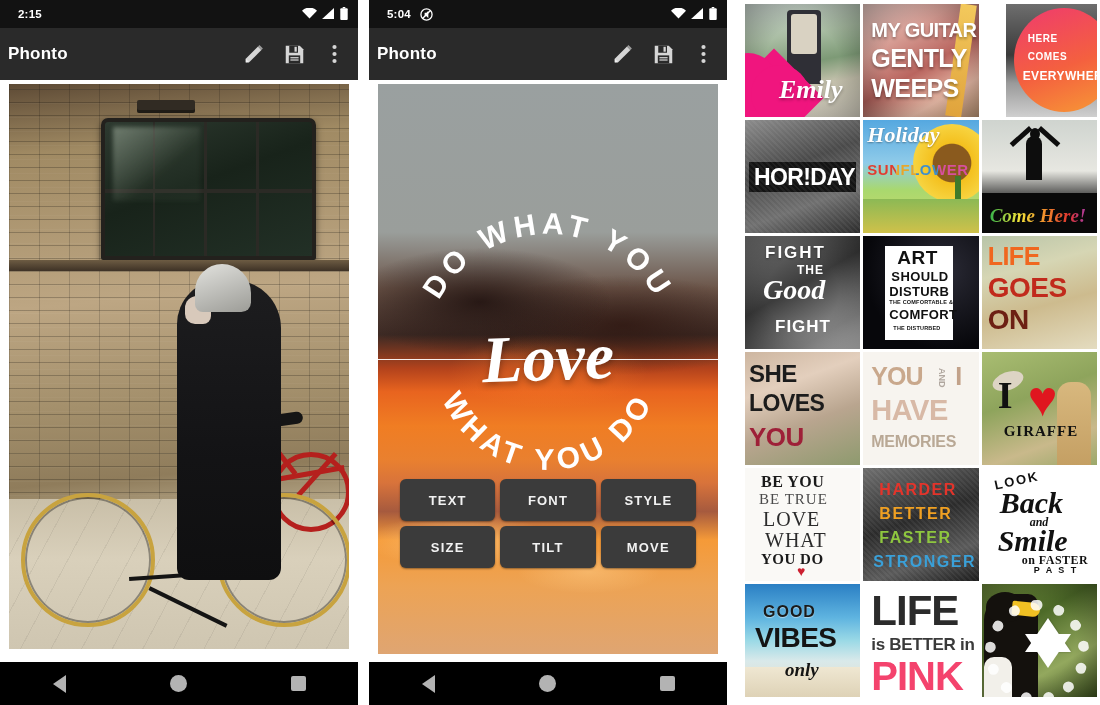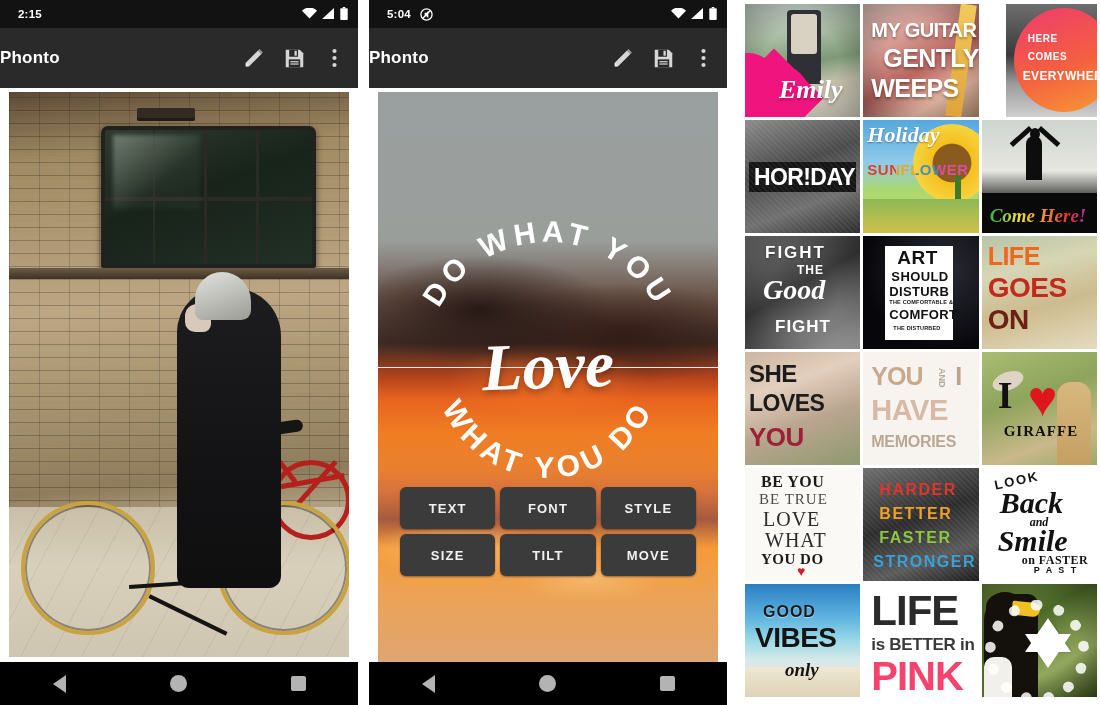--- a/index.html
+++ b/index.html
@@ -26,22 +26,22 @@
   }
   .sb-time{margin-left:8px;}
   .sb-mute{margin-left:9px;display:inline-block;width:13px;height:13px;position:relative;}
   .sb-mute svg{display:block;}
   .sb-right{margin-left:auto;display:flex;align-items:center;gap:5px;}
   .ic-wifi{width:15px;height:11px;}
   .ic-sig{width:13px;height:11px;}
   .ic-bat{width:8px;height:13px;}
 
   .appbar{
-    height:60px;background:#2a2a2a;display:flex;align-items:center;
-    padding:0 12px 0 0;color:#fff;
+    height:52px;background:#2a2a2a;display:flex;align-items:center;
+    padding:0 12px 0 8px;color:#fff;
   }
   .appbar .title{font-size:17px;font-weight:bold;letter-spacing:.2px;}
   .appbar .actions{margin-left:auto;display:flex;align-items:center;gap:16px;}
   .act{width:24px;height:24px;display:flex;align-items:center;justify-content:center;cursor:pointer;}
   .act svg{display:block;}
 
   .canvas-area{position:relative;}
 
   
   .navbar{
@@ -426,21 +426,21 @@
       <div style="position:absolute;left:46px;top:10px;width:26px;height:40px;background:#d9d2c2;border-radius:3px;"></div>
       <div style="position:absolute;left:-6px;bottom:-16px;width:70px;height:70px;background:#f0157e;transform:rotate(45deg);border-radius:0 0 0 10px;"></div>
       <div style="position:absolute;left:-26px;bottom:6px;width:58px;height:58px;background:#f0157e;border-radius:50%;"></div>
       <div style="position:absolute;left:6px;bottom:-6px;width:58px;height:58px;background:#f0157e;border-radius:50%;"></div>
       <div class="txt cap" style="left:34px;bottom:14px;font-family:'Liberation Serif',serif;font-style:italic;font-size:26px;color:#fff;text-shadow:0 2px 3px rgba(0,0,0,.3);">Emily</div>
     </div>
 
     <div class="tile bg-guitar vign">
       <div style="position:absolute;right:10px;top:0;width:16px;height:113px;background:linear-gradient(180deg,#f3c95c,#e0a33c);transform:rotate(8deg);"></div>
       <div class="txt cap" style="left:8px;top:16px;font-size:20px;color:#fff;letter-spacing:-.6px;text-shadow:0 2px 3px rgba(0,0,0,.35);">MY GUITAR</div>
-      <div class="txt cap" style="left:20px;top:42px;font-size:25px;color:#fff;letter-spacing:-.6px;text-shadow:0 2px 3px rgba(0,0,0,.35);">GENTLY</div>
+      <div class="txt cap" style="left:8px;top:42px;font-size:25px;color:#fff;letter-spacing:-.6px;text-shadow:0 2px 3px rgba(0,0,0,.35);">GENTLY</div>
       <div class="txt cap" style="left:8px;top:72px;font-size:25px;color:#fff;letter-spacing:-.6px;text-shadow:0 2px 3px rgba(0,0,0,.35);">WEEPS</div>
     </div>
 
     <div class="tile bg-here">
       <div style="position:absolute;left:8px;top:4px;width:100px;height:104px;border-radius:50%;background:linear-gradient(160deg,#ef3b6e 0%,#f4603f 55%,#f79b35 100%);"></div>
       <div class="txt cap" style="left:22px;top:30px;font-size:10px;color:#fff;letter-spacing:.6px;">HERE</div>
       <div class="txt cap" style="left:22px;top:48px;font-size:10px;color:#fff;letter-spacing:.6px;">COMES</div>
       <div class="txt cap" style="left:17px;top:66px;font-size:12px;color:#fff;letter-spacing:.4px;">EVERYWHERE</div>
     </div>
 

